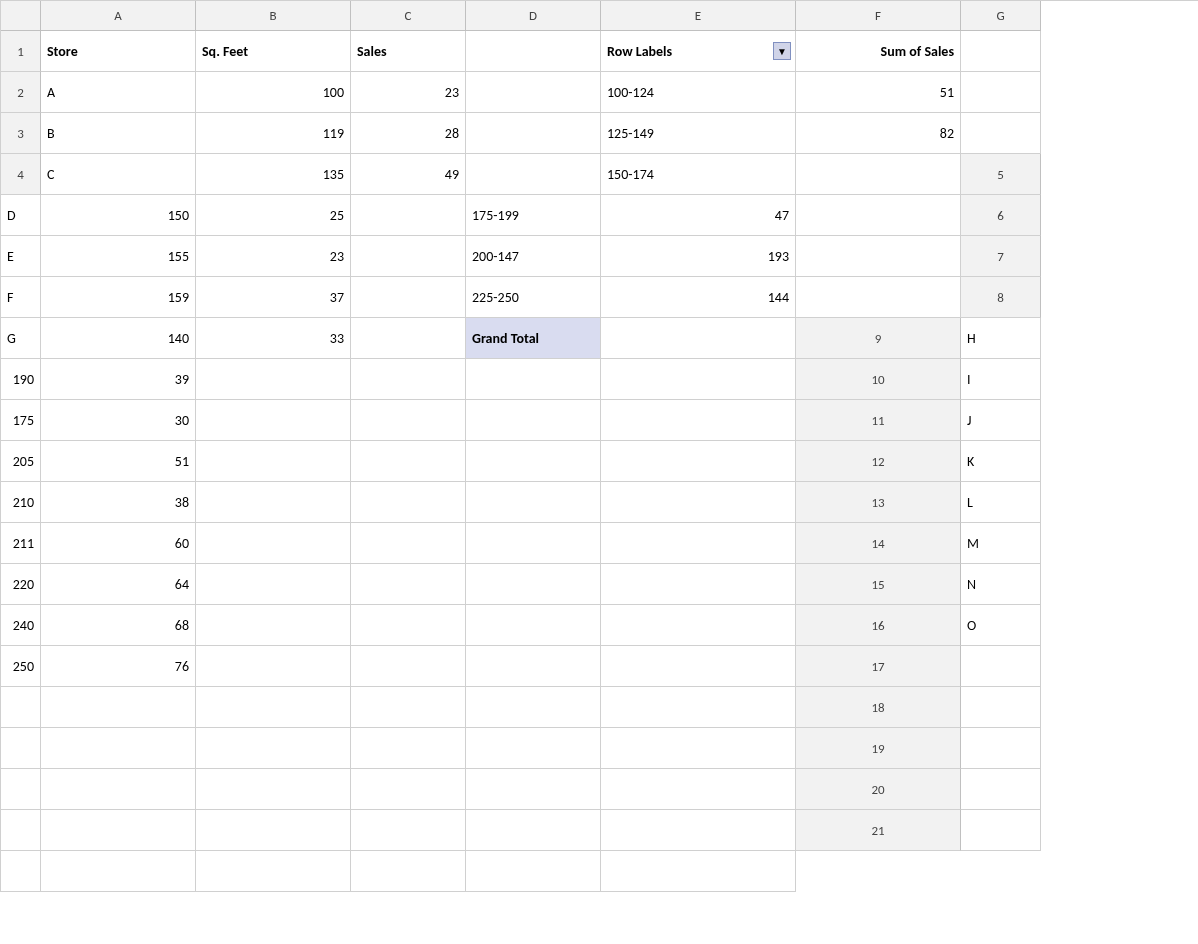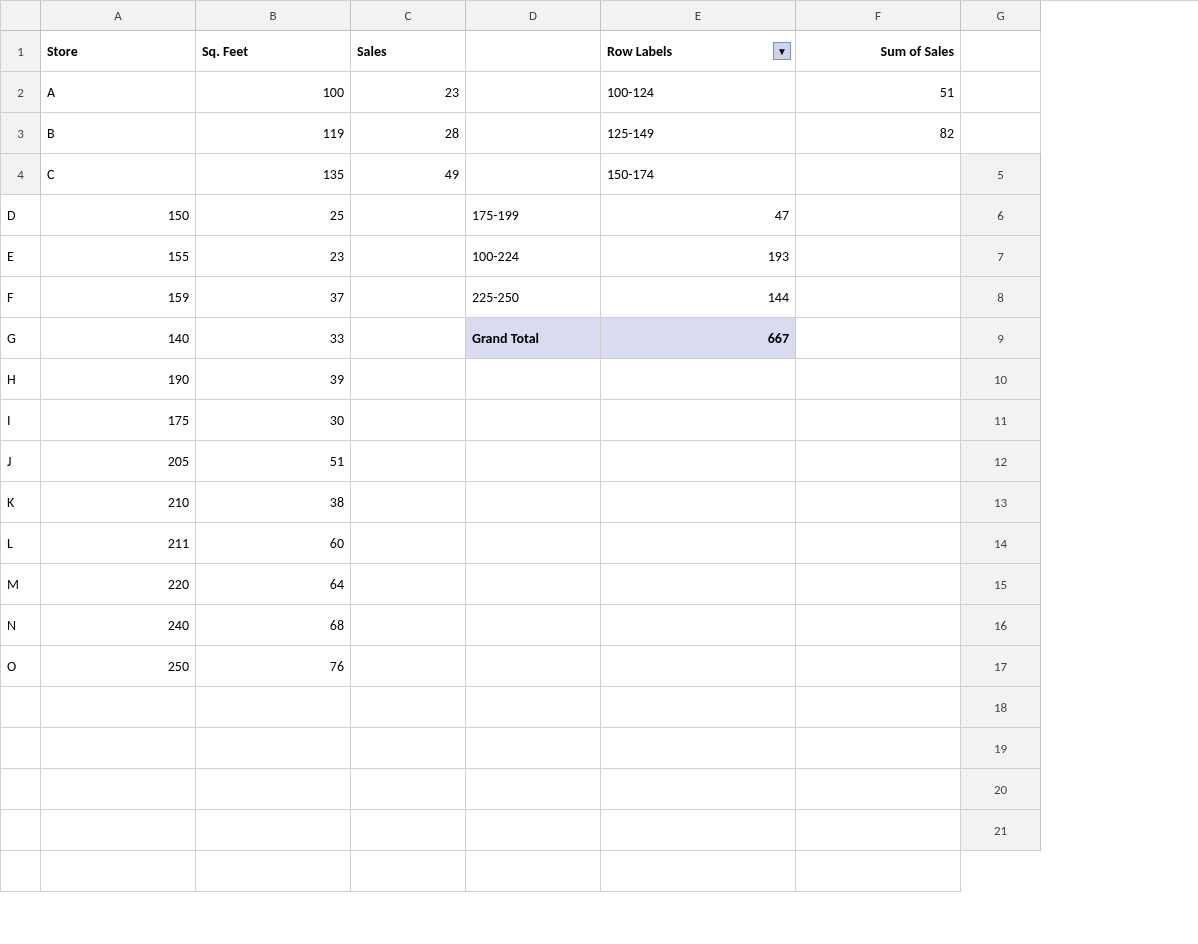--- a/index.html
+++ b/index.html
@@ -162,40 +162,39 @@
     <div class="cell empty"></div>
     <div class="cell text-left">175-199</div>
     <div class="cell text-right">47</div>
     <div class="cell empty"></div>
 
     <div class="cell row-header">6</div>
     <div class="cell text-left">E</div>
     <div class="cell text-right">155</div>
     <div class="cell text-right">23</div>
     <div class="cell empty"></div>
-    <div class="cell text-left">100-224</div>
+    <div class="cell text-left">200-147</div>
     <div class="cell text-right">193</div>
     <div class="cell empty"></div>
 
     <div class="cell row-header">7</div>
     <div class="cell text-left">F</div>
     <div class="cell text-right">159</div>
     <div class="cell text-right">37</div>
     <div class="cell empty"></div>
     <div class="cell text-left">225-250</div>
     <div class="cell text-right">144</div>
     <div class="cell empty"></div>
 
     <div class="cell row-header">8</div>
     <div class="cell text-left">G</div>
     <div class="cell text-right">140</div>
     <div class="cell text-right">33</div>
     <div class="cell empty"></div>
     <div class="cell text-left bold grand-total">Grand Total</div>
-    <div class="cell text-right bold grand-total">667</div>
     <div class="cell empty"></div>
 
     <div class="cell row-header">9</div>
     <div class="cell text-left">H</div>
     <div class="cell text-right">190</div>
     <div class="cell text-right">39</div>
     <div class="cell empty"></div>
     <div class="cell empty"></div>
     <div class="cell empty"></div>
     <div class="cell empty"></div>

